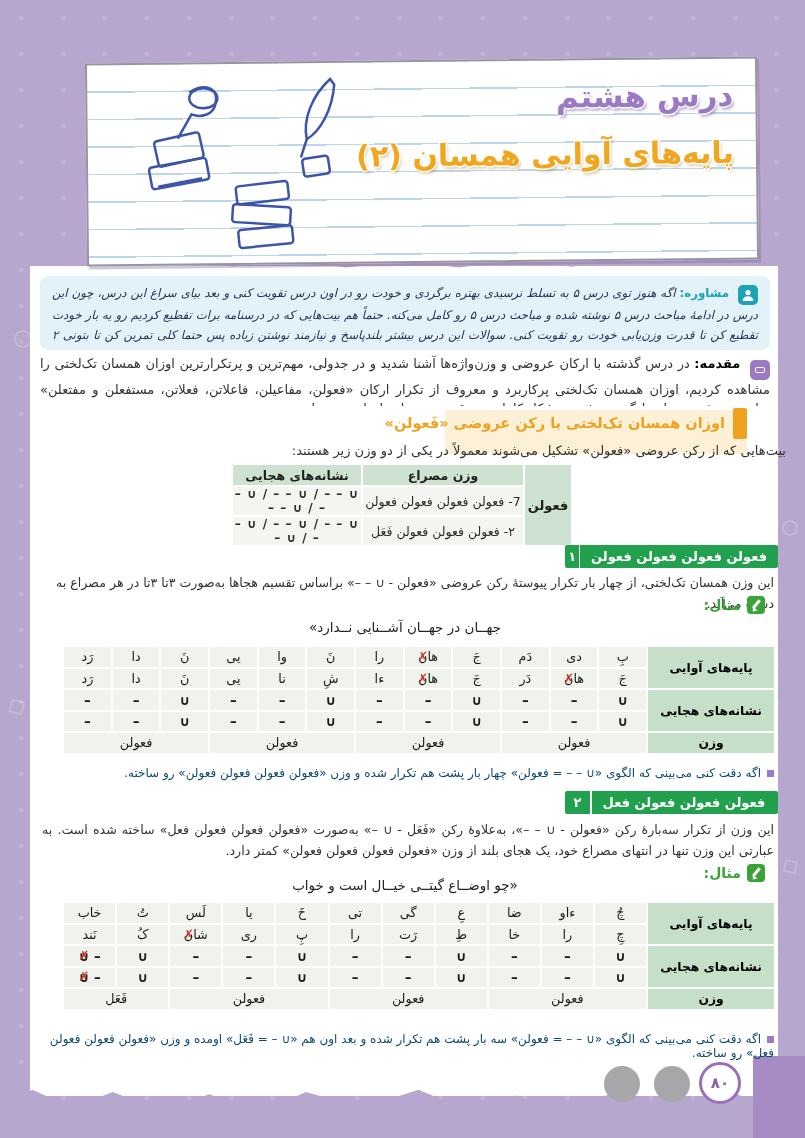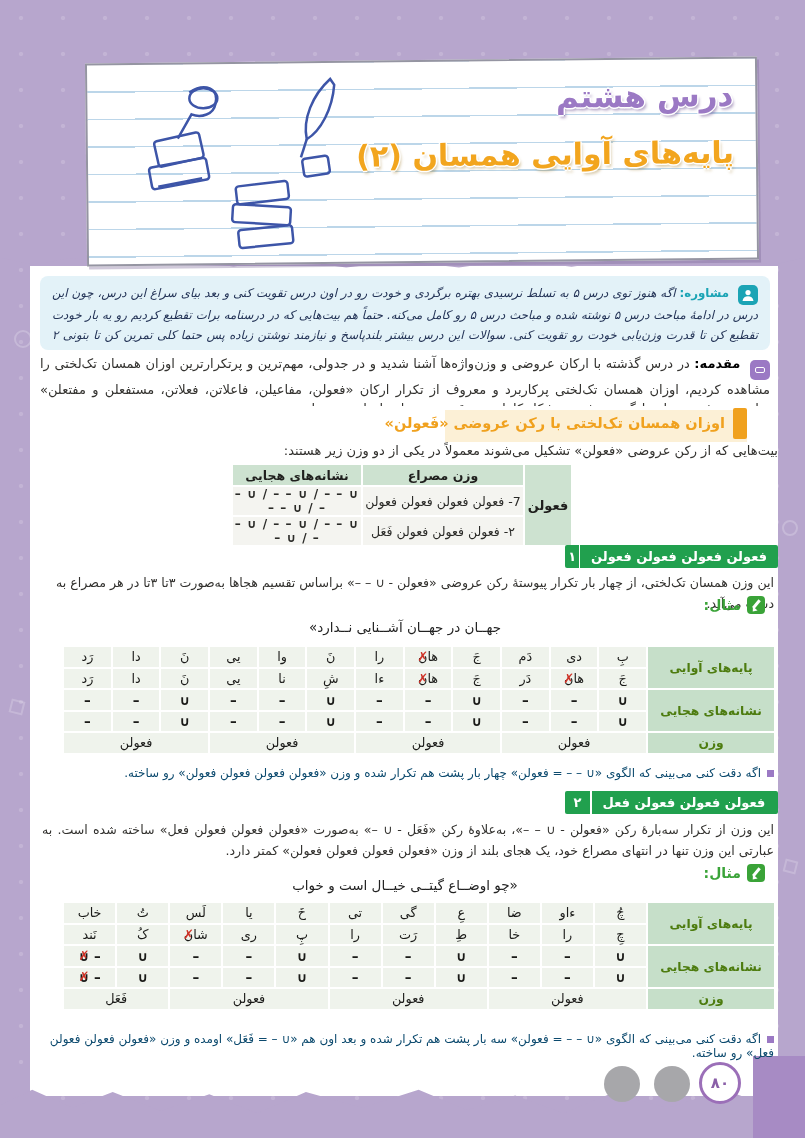--- a/index.html
+++ b/index.html
@@ -36,25 +36,25 @@
   .tile{display:inline-flex;width:20px;height:20px;border-radius:5px;vertical-align:-5px;margin-left:5px;
     align-items:center;justify-content:center;}
   .tile.teal{background:#1ba4b5;}
   .tile.purple{background:#9b79c4;}
   .tile .bar{width:10px;height:6px;border:1.6px solid #fff;border-radius:2px;}
   .lbl{font-weight:bold;font-style:normal;}
   .lbl.teal{color:#1ba4b5;}
   .lbl.purple{color:#000000;}
 
   
-  .section-bar{position:absolute;left:445px;top:410px;width:302px;height:32px;background:#fcf0d6;}
+  .section-bar{position:absolute;left:445px;top:410px;width:302px;height:44px;background:#fcf0d6;}
   .section-bar .cap{position:absolute;right:0;top:-2px;width:14px;height:31px;background:#f0a11e;border-radius:2px;}
   .section-bar .txt{position:absolute;right:22px;top:0;height:27px;line-height:27px;direction:rtl;
     font-size:14.5px;font-weight:bold;color:#f0a11e;white-space:nowrap;}
-  .lead{position:absolute;left:48px;top:443px;width:730px;direction:rtl;text-align:right;font-size:13px;color:#33322f;}
+  .lead{position:absolute;left:56px;top:443px;width:730px;direction:rtl;text-align:right;font-size:13px;color:#33322f;}
 
   
   table{border-collapse:separate;border-spacing:2.5px;position:absolute;table-layout:fixed;}
   td,th{text-align:center;vertical-align:middle;padding:0;font-weight:normal;}
   .wt .gh{background:#cde2d0;font-weight:bold;font-size:12.5px;color:#1f1f1d;height:20px;}
   .wt .grk{background:#cde2d0;font-weight:bold;font-size:13px;color:#1f1f1d;}
   .wt .wc{background:#f4f4f0;font-size:12.5px;color:#2a2a27;height:24px;}
   .wt .sg{font-weight:bold;font-size:12px;letter-spacing:1px;}
 
   
@@ -70,21 +70,21 @@
   .exrow{position:absolute;right:40px;display:flex;direction:rtl;align-items:center;gap:6px;}
   .exicon{width:18px;height:18px;background:#3aa338;border-radius:4px;position:relative;}
   .exicon::before{content:"";position:absolute;left:8px;top:3px;width:2.5px;height:10px;background:#fff;transform:rotate(40deg);}
   .exicon::after{content:"";position:absolute;left:4.2px;top:12px;border-left:3px solid transparent;border-right:3px solid transparent;border-top:4px solid #fff;transform:rotate(40deg);}
   .exlbl{color:#3aa338;font-weight:bold;font-size:14px;}
 
   .verse{position:absolute;left:60px;width:690px;display:flex;direction:rtl;font-size:13.5px;color:#222;}
   .verse span{flex:1;text-align:center;white-space:nowrap;}
 
   
-  .gt .lab{background:#c6dfc9;font-weight:bold;font-size:12.3px;color:#4d7c0f;margin-top:43px;}
+  .gt .lab{background:#c6dfc9;font-weight:bold;font-size:12.3px;color:#000000;margin-top:43px;}
   .gt .cel{background:#eff3ec;font-size:12.8px;color:#1a1a18;height:19.5px;}
   .gt .sgn{font-weight:bold;font-size:13.5px;}
   .xm{position:relative;display:inline-block;min-width:7px;}
   .xm:not(:empty)::after{content:"✗";position:absolute;left:50%;top:45%;transform:translate(-50%,-50%);
     color:#cf3126;font-size:13px;font-weight:bold;}
 
   .note{position:absolute;left:42px;width:732px;direction:rtl;text-align:right;font-size:12px;color:#0c4a6e;}
   .note .bullet{display:inline-block;width:7px;height:7px;background:#9b79c4;margin-left:6px;}
 
   

